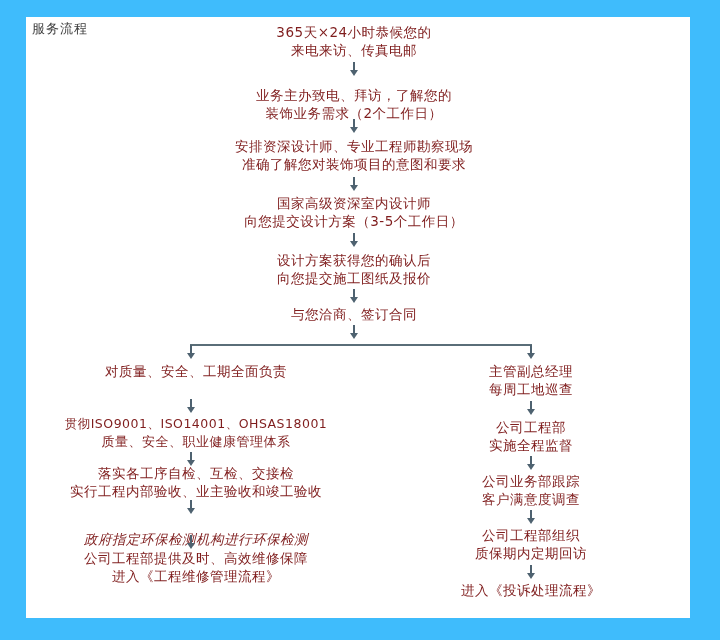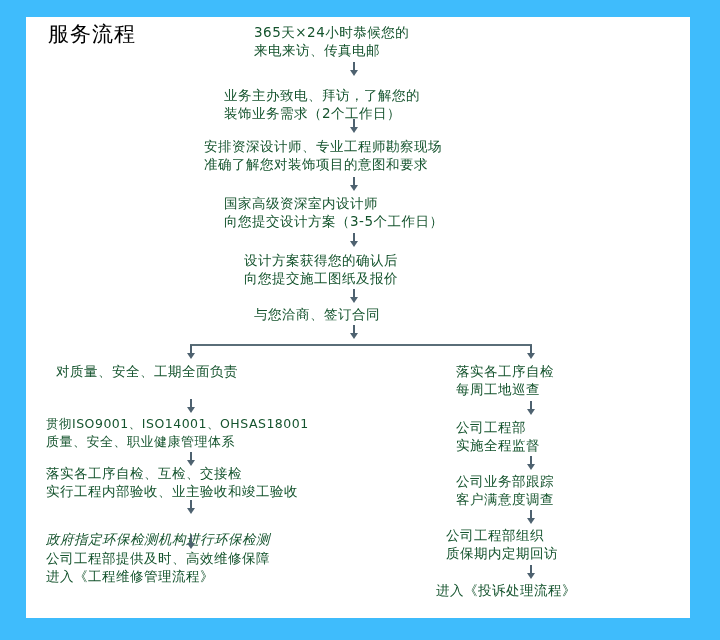--- a/index.html
+++ b/index.html
@@ -11,29 +11,29 @@
       font-family: "DejaVu Sans", sans-serif;
     }
     .panel {
       position: absolute;
       left: 26px; top: 17px;
       width: 664px; height: 601px;
       background: #ffffff;
     }
     .title {
       position: absolute;
-      left: 48px; top: 20px;
-      font-size: 21px;
-      color: #000000;
+      left: 32px; top: 20px;
+      font-size: 13px;
+      color: #404040;
       letter-spacing: 1px;
     }
     .node {
       position: absolute;
-      text-align: left;
-      color: #14532d;
+      text-align: center;
+      color: #7f1d1d;
       font-size: 13.5px;
       line-height: 18px;
       white-space: nowrap;
       letter-spacing: 0.5px;
     }
     .node div { display: block; }
     .arrow {
       position: absolute;
       width: 10px; height: 14px;
       color: #4e6270;
@@ -146,21 +146,21 @@
     <line x1="5" y1="0" x2="5" y2="11" stroke="#4e6270" stroke-width="2"></line>
     <polygon points="1,8 9,8 5,14" fill="#4e6270"></polygon>
   </svg>
 
 <div class="node" style="left:46px; top:549px; width:300px;">
   <div>公司工程部提供及时、高效维修保障</div>
   <div>进入《工程维修管理流程》</div>
 </div>
 
 <div class="node" style="left:456px; top:362px; width:150px;">
-  <div>落实各工序自检</div>
+  <div>主管副总经理</div>
   <div>每周工地巡查</div>
 </div>
 <svg class="arrow" style="left:526px; top:401px;" viewBox="0 0 10 14">
     <line x1="5" y1="0" x2="5" y2="11" stroke="#4e6270" stroke-width="2"></line>
     <polygon points="1,8 9,8 5,14" fill="#4e6270"></polygon>
   </svg>
 
 <div class="node" style="left:456px; top:418px; width:150px;">
   <div>公司工程部</div>
   <div>实施全程监督</div>

